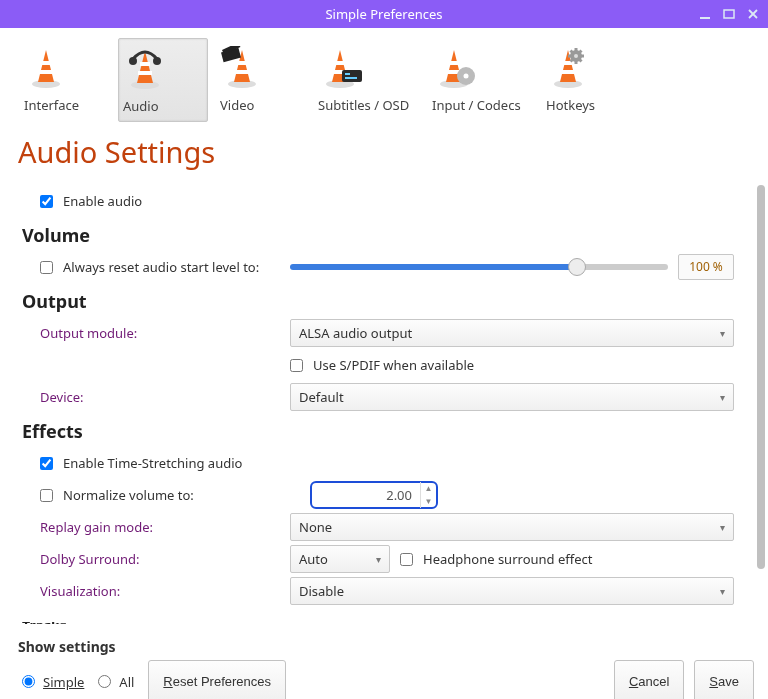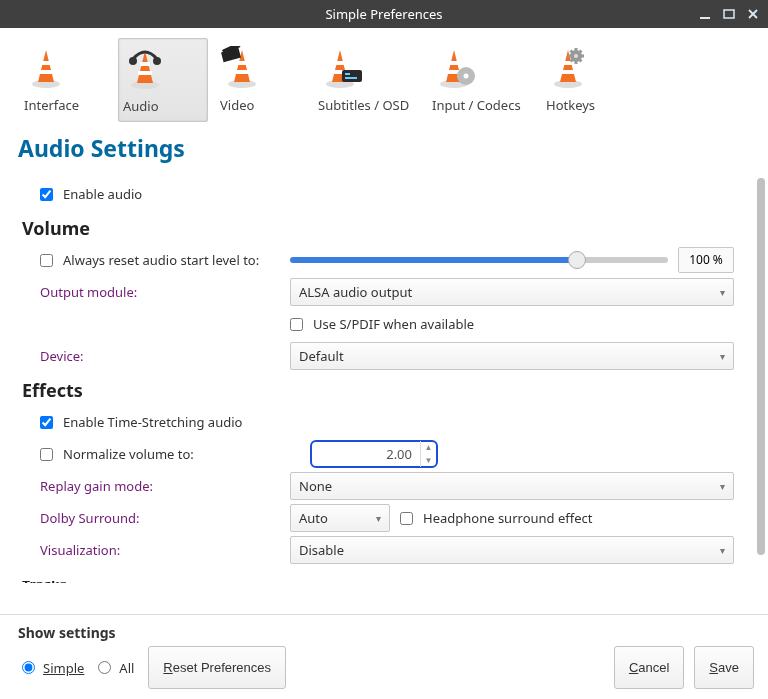--- a/index.html
+++ b/index.html
@@ -8,21 +8,21 @@
     font-family: "Noto Sans", "Segoe UI", Arial, sans-serif;
     font-size: 13px;
     color: #333;
     background: #fff;
     width: 768px;
     height: 699px;
     overflow: hidden;
   }
   .window { width: 768px; height: 699px; display:flex; flex-direction:column; }
   .titlebar {
-    background: #404040;
+    background: #8b5cf6;
     color: #fff;
     height: 28px;
     line-height: 28px;
     text-align: center;
     position: relative;
     font-size: 13px;
   }
   .titlebar .winbtns {
     position: absolute; right: 8px; top: 0; height:28px;
     display:flex; align-items:center; gap:10px;
@@ -40,23 +40,23 @@
     border-radius: 2px;
     color:#444;
   }
   .tab .ticon { width:44px; height:44px; }
   .tab.active {
     background: linear-gradient(#ededed,#e3e3e3);
     border:1px solid #c8c8c8;
     box-shadow: inset 0 0 2px rgba(0,0,0,0.15);
   }
   .page-title {
-    font-size: 23px;
-    font-weight: 700;
-    color:#0369a1;
+    font-size: 29px;
+    font-weight: 400;
+    color:#c2410c;
     padding: 6px 18px 6px 18px;
   }
   .scrollpane {
     flex: 1;
     position: relative;
     padding: 6px 6px 0 14px;
   }
   .scrollpane .scrollbar {
     position:absolute; right:2px; top:6px; bottom:0;
     width:10px; background:#fff;
@@ -79,21 +79,21 @@
     background: linear-gradient(to right,#3a7de0 0%, #3a7de0 76%, #ccc 76%, #ccc 100%);
     position:relative;
   }
   .slider .knob {
     position:absolute; top:-6px; left:76%; transform:translateX(-50%);
     width:18px; height:18px; border-radius:50%;
     background:#ededed; border:1px solid #aaa;
   }
   .pct-box {
     width:56px; height:26px; border:1px solid #c7c7c7; border-radius:2px;
-    text-align:center; line-height:24px; font-size:12px; color:#000000;
+    text-align:center; line-height:24px; font-size:12px; color:#a16207;
     background:#fafafa;
   }
   .combo {
     flex:1; height:28px; border:1px solid #c7c7c7; border-radius:2px;
     background: linear-gradient(#fdfdfd,#f0f0f0);
     padding:0 8px; display:flex; align-items:center; justify-content:space-between;
     color:#333;
   }
   .combo .caret { color:#777; font-size:10px; }
   .combo.sm { flex:0 0 100px; }
@@ -271,20 +271,21 @@
         <span>Always reset audio start level to:</span>
       </label>
       <div class="field-col">
         <div class="slider">
           <div class="knob"></div>
         </div>
         <div class="pct-box">100 %</div>
       </div>
     </div>
 
+    <div class="section-title">Output</div>
     <div class="row">
       <div class="label-col">Output module:</div>
       <div class="field-col">
         <div class="combo">
           <span>ALSA audio output</span>
           <span class="caret">▾</span>
         </div>
       </div>
     </div>
     <div class="row">

